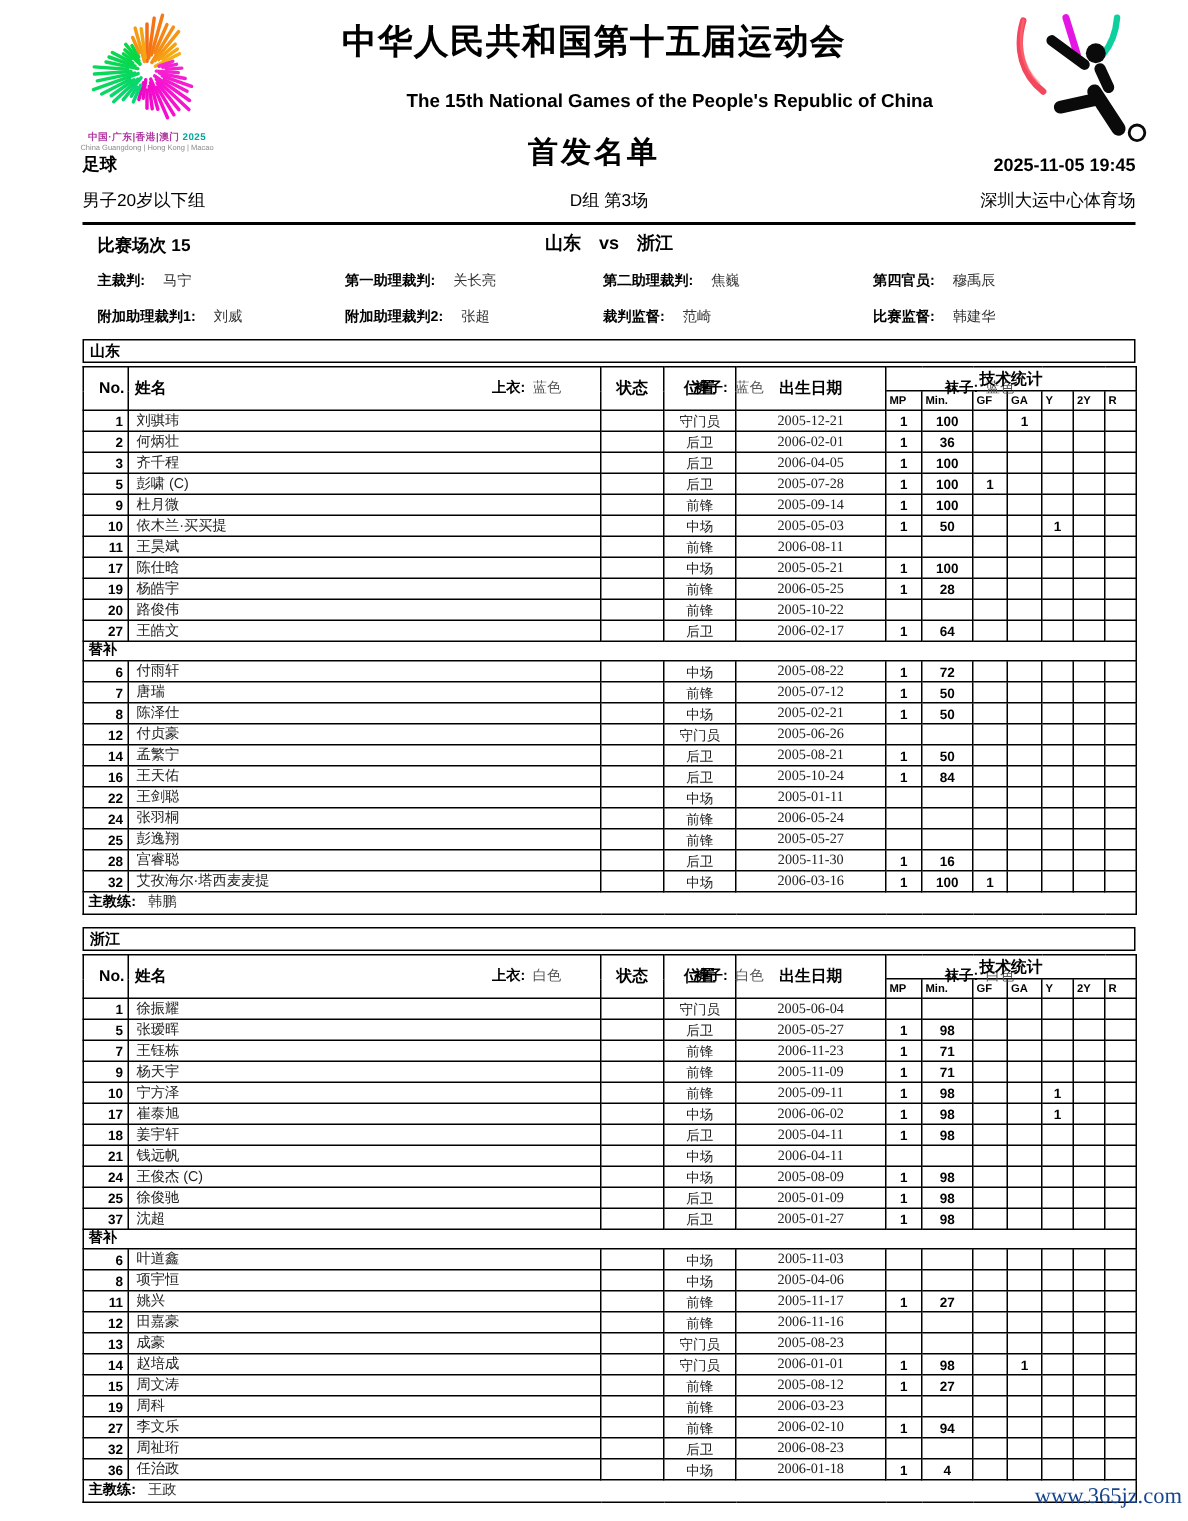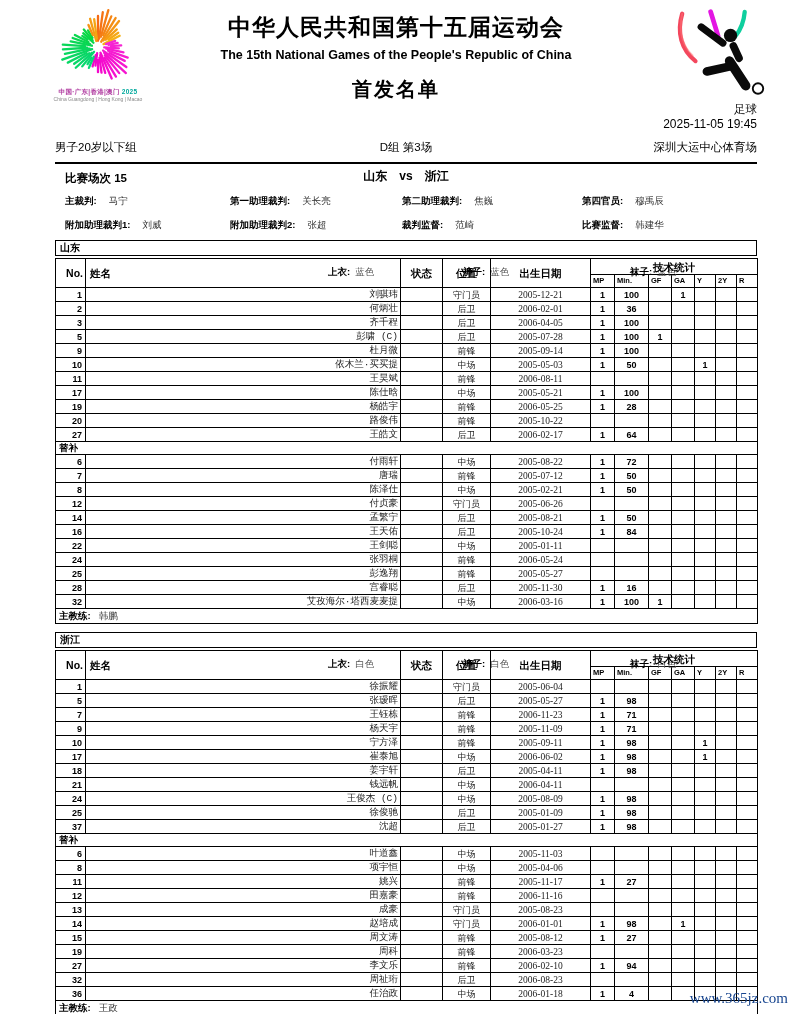--- a/index.html
+++ b/index.html
@@ -12,24 +12,24 @@
   
   .logo-left{position:absolute; left:36px; top:6px; width:124px; text-align:center;}
   .logo-left svg{display:block; margin:0 auto;}
   .logo-cap1{font-size:6.5px; font-weight:bold; letter-spacing:.3px; line-height:8px;}
   .cap-cn{color:#b03ba0;}
   .cap-year{color:#00a99d; margin-left:2px;}
   .logo-cap2{font-size:5px; color:#8a8a8a; line-height:6px;}
   .logo-right{position:absolute; right:14px; top:8px; width:112px; height:90px;}
   .titles{position:absolute; left:170px; right:170px; top:12px; text-align:center;}
   .title-cn{font-size:23px; font-weight:bold; letter-spacing:1px;}
-  .title-en{font-size:12.5px; font-weight:bold; margin-top:5px;}
+  .title-en{font-size:12.5px; font-weight:bold; margin-top:17px;text-align:right;}
   .doc-title{font-size:20px; font-weight:bold; margin-top:14px; letter-spacing:2px;}
   .header-space{height:102px;}
-  .meta1{display:flex; justify-content:space-between; align-items:flex-end; font-weight:normal;flex-direction:column;}
+  .meta1{display:flex; justify-content:space-between; align-items:flex-end; font-weight:bold;}
   .meta1 .sport{font-size:11.5px;}
   .meta1 .dt{font-size:12px; font-family:"Liberation Sans",sans-serif;}
   .meta2{position:relative; margin-top:9px; height:15px; font-weight:normal; font-size:11.5px;}
   .meta2 .center{position:absolute; left:0; right:0; text-align:center;}
   .meta2 .right{position:absolute; right:0;}
   .rule{height:2px; background:#000; margin-top:7px;}
   .match-row{position:relative; margin-top:4px; height:17px;}
   .match-no{font-weight:bold; font-size:11.5px; padding-left:10px;}
   .vs-line{position:absolute; left:0; right:0; top:0; text-align:center; font-weight:bold; font-size:12px;}
   .vs-line .vs{margin:0 12px;}
@@ -48,21 +48,21 @@
   .kit-label{font-weight:bold;}
   .kit-value{color:#555; margin-left:5px; font-family:"Liberation Serif",serif;}
   table.roster{border-collapse:collapse; table-layout:fixed; width:702px; border:1.5px solid #000;}
   .roster th,.roster td{border:1px solid #000; padding:0 2px; height:13px; line-height:12px;
                         font-size:9px; overflow:hidden; white-space:nowrap;}
   .roster .hdr th{font-size:10.5px; font-weight:bold; height:15px;}
   .roster .hdr th.h-no{text-align:right;}
   .roster .hdr th.h-name{text-align:left; padding-left:4px;}
   .roster .hdr2 th{font-size:7.5px; font-weight:bold; text-align:left; height:11px; padding-right:2px;}
   td.c-no{text-align:right; font-weight:bold; padding-right:3px;}
-  td.c-name{text-align:right; padding-left:5px; font-family:Liberation Mono, monospace; font-size:9.5px; color:#222;}
+  td.c-name{text-align:left; padding-left:5px; font-family:Liberation Sans, sans-serif; font-size:9.5px; color:#222;}
   td.c-status{text-align:center;}
   td.c-pos{text-align:center; font-family:"Liberation Serif",serif; color:#222;}
   td.c-dob{text-align:center; font-family:"Liberation Serif",serif; font-size:9.5px; color:#222;}
   td.c-mp,td.c-min,td.c-gf,td.c-ga,td.c-y,td.c-y2,td.c-r{text-align:center; font-weight:bold;}
   .section-row td{text-align:left; font-weight:bold; font-size:9.5px; height:12px; padding-left:3px;}
   .coach-row td{text-align:left; font-size:9.5px; height:14px; padding-left:3px;}
   .coach-name{color:#333; font-weight:normal; font-family:"Liberation Serif",serif; margin-left:8px;}
   .coach-label{font-weight:bold;}
   
   .site-link{position:absolute; right:4px; bottom:7px; font-family:"Liberation Serif",serif;

